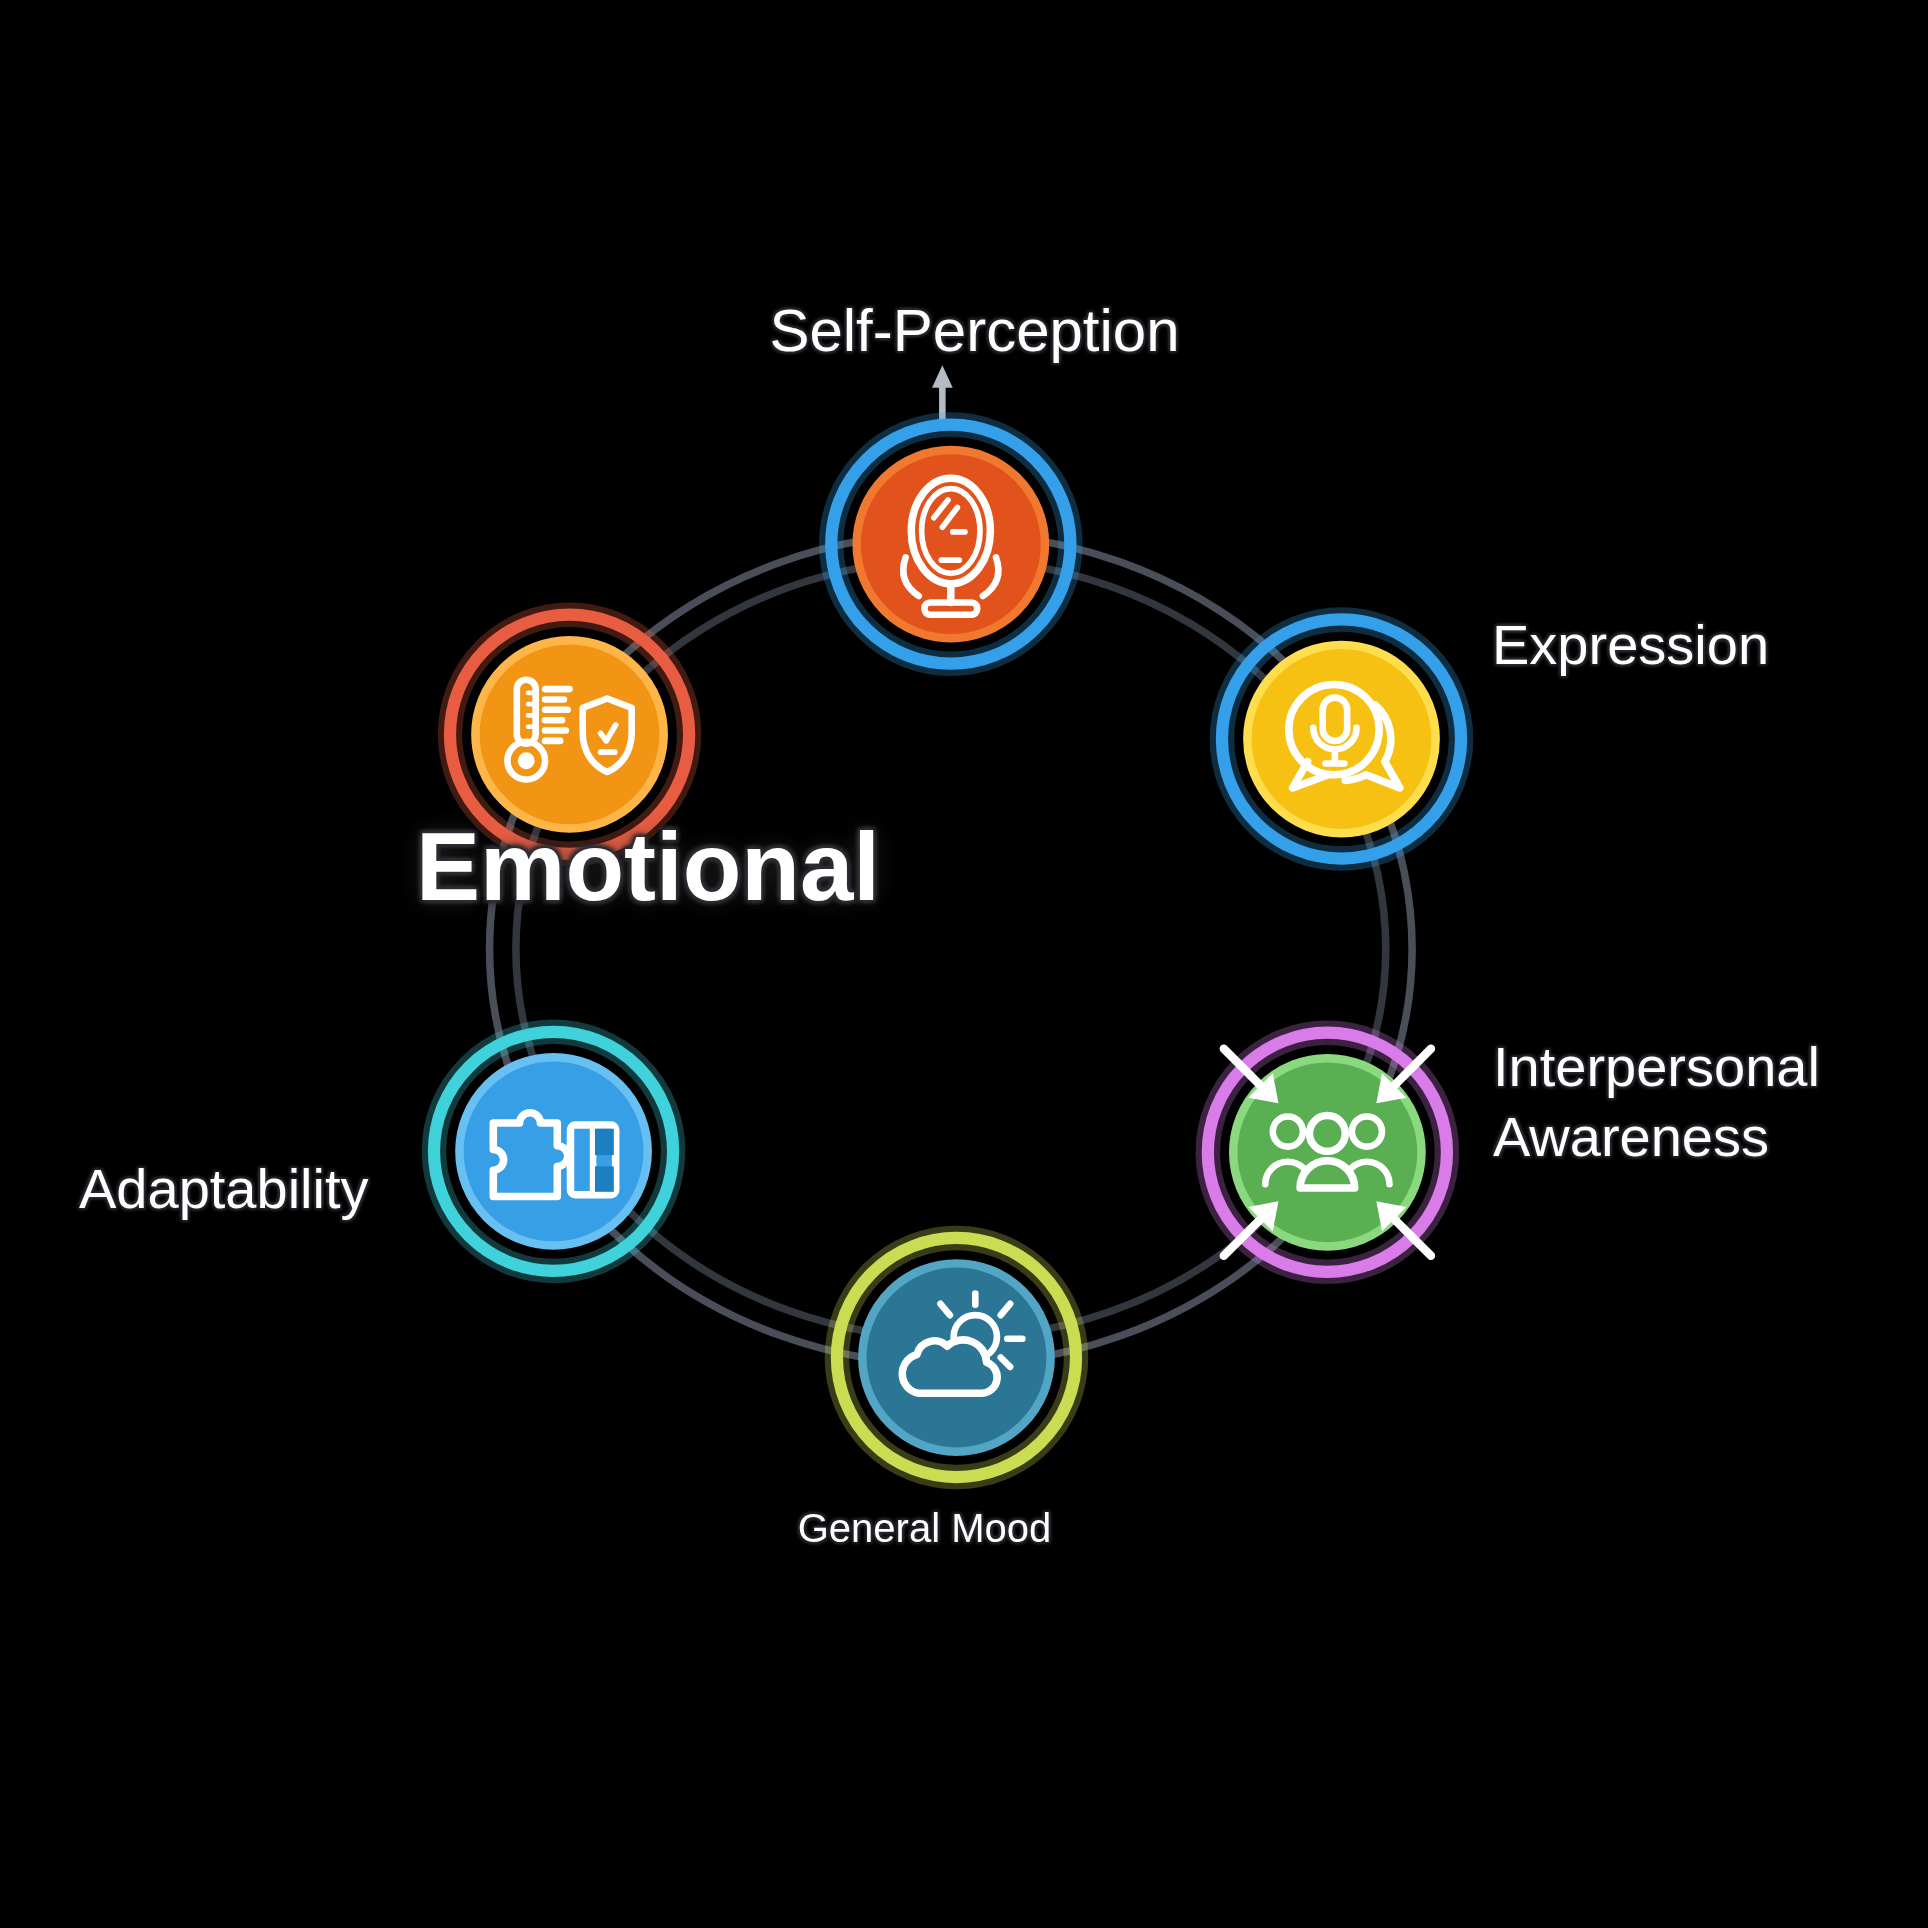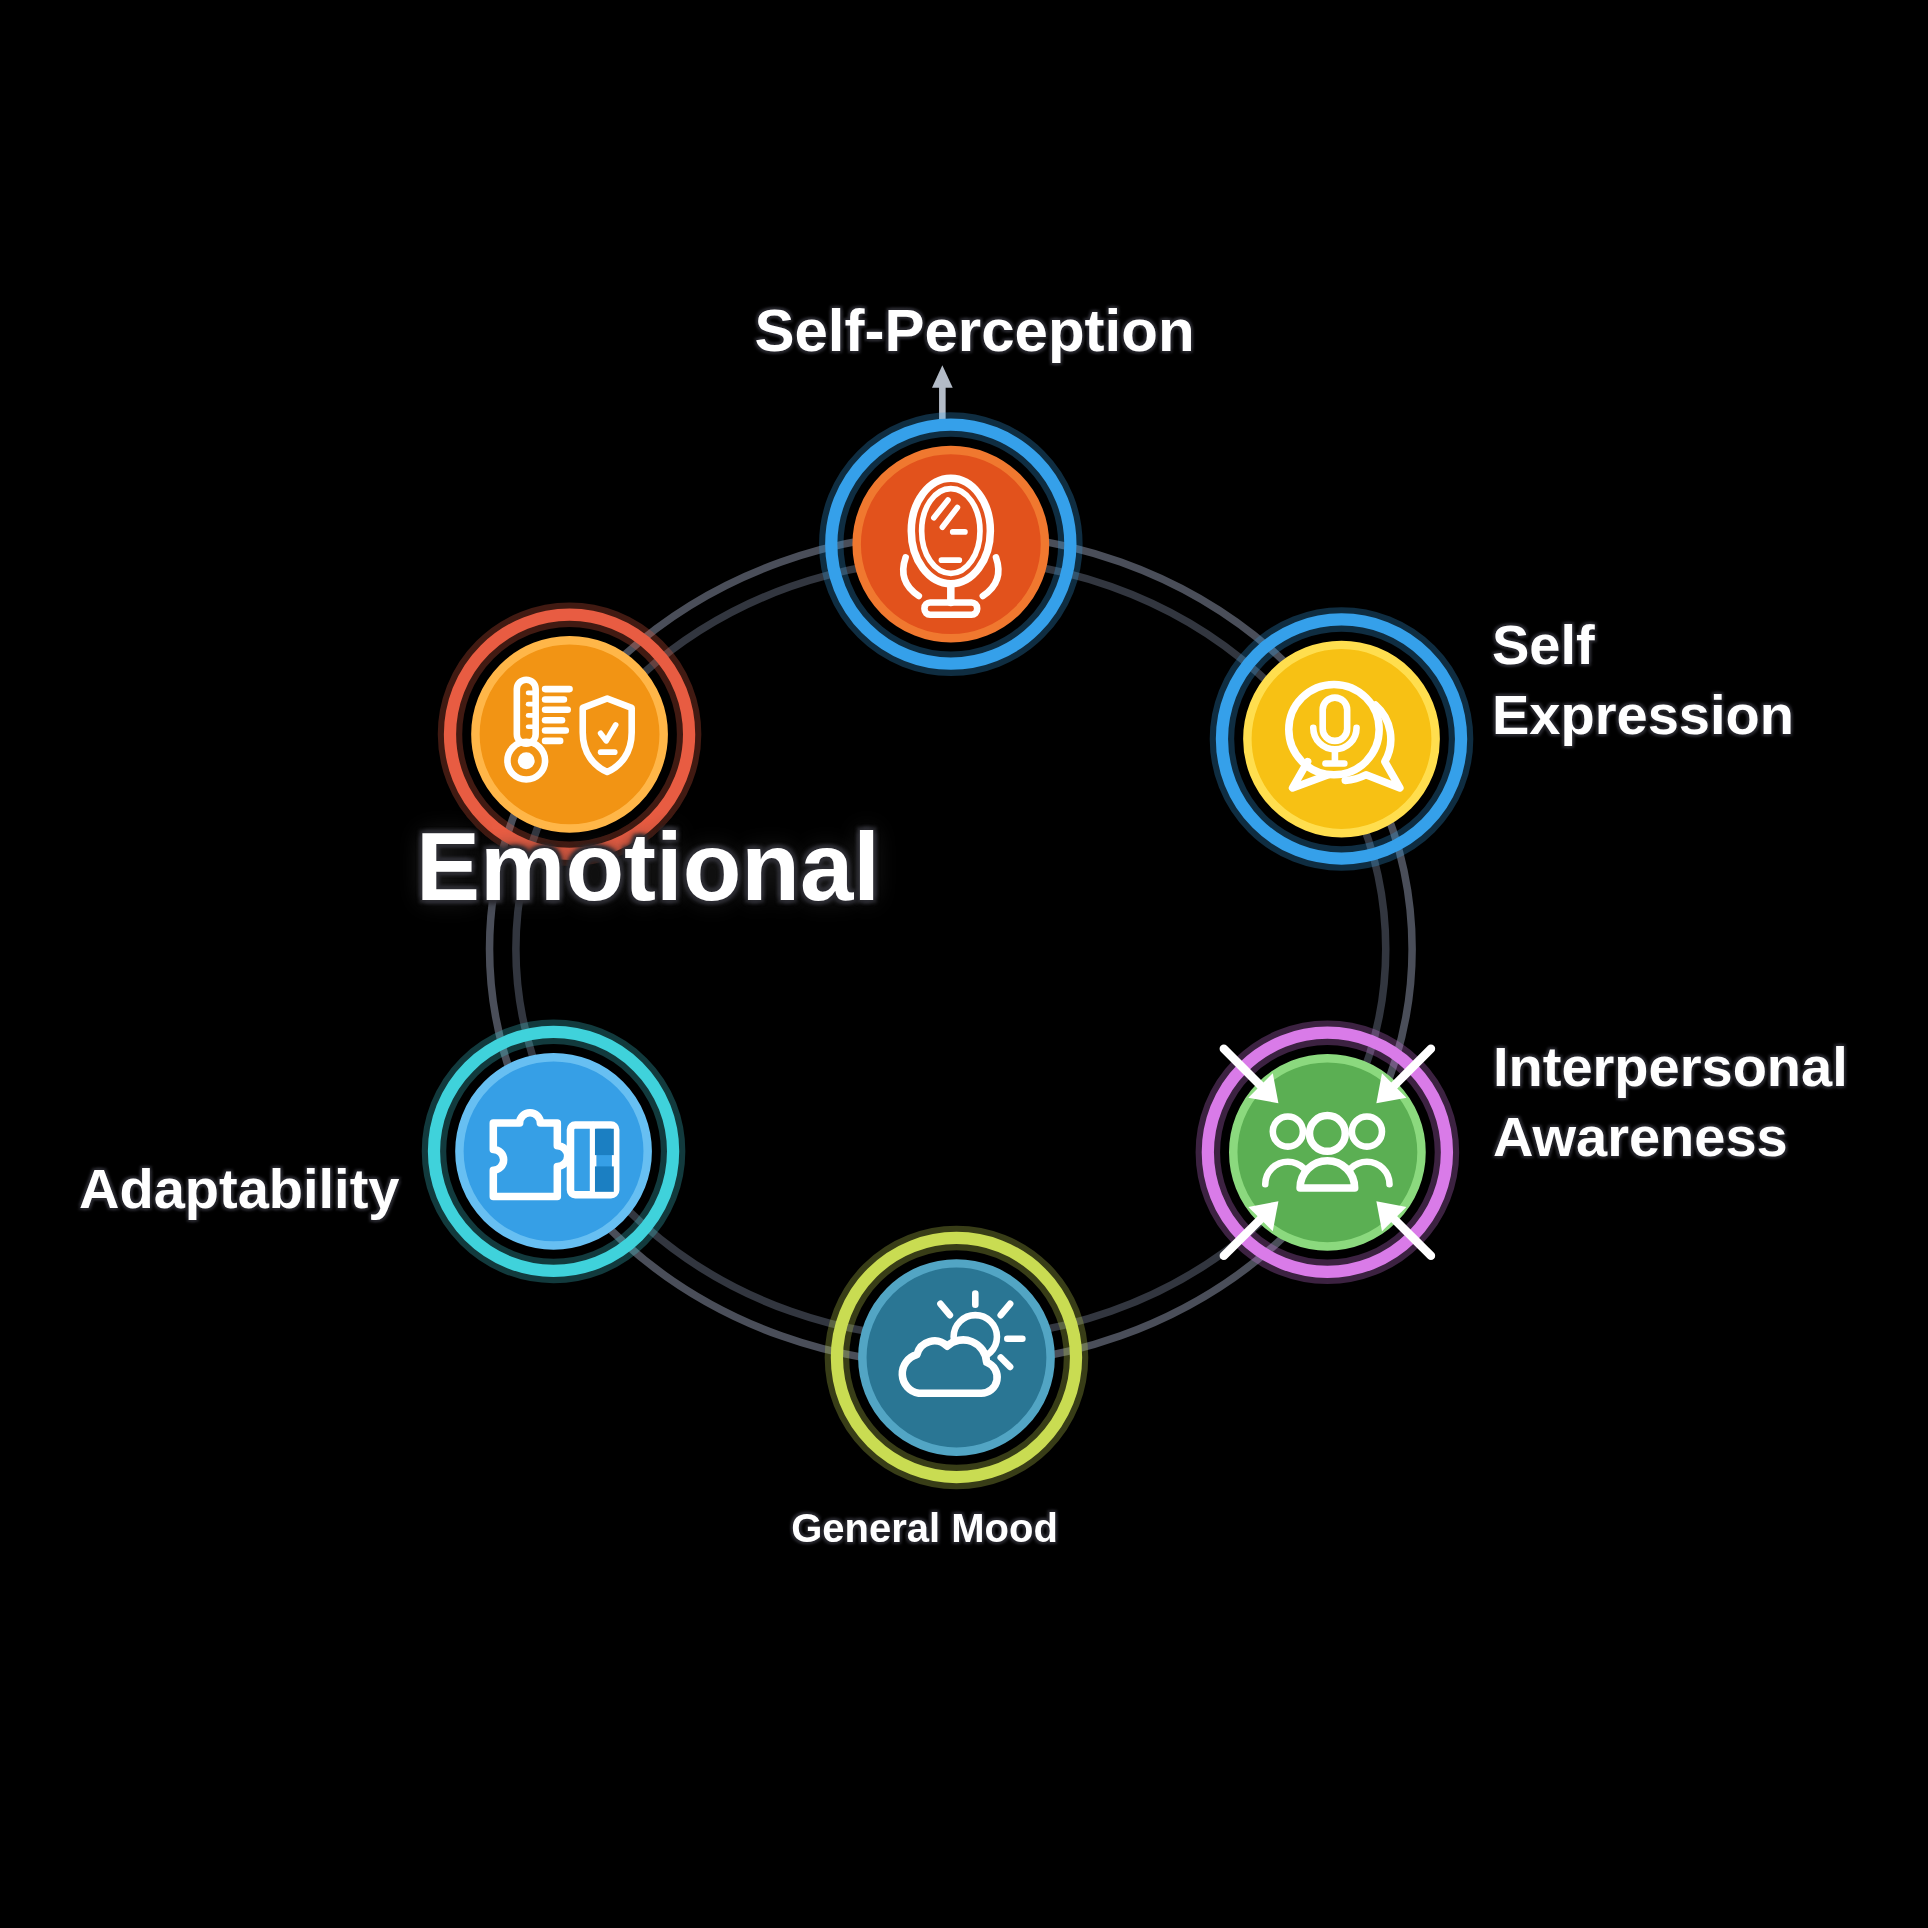--- a/index.html
+++ b/index.html
@@ -7,21 +7,21 @@
     position:relative;
     width:1928px;height:1928px;
     background:#000;
     overflow:hidden;
     font-family:"Liberation Sans", sans-serif;
   }
   #diagram-svg{position:absolute;left:0;top:0;}
   .lbl{
     position:absolute;
     color:#ffffff;
-    font-weight:700;
+    font-weight:400;
     font-size:56px;
     line-height:70px;
     text-shadow:
       1.9px 1.9px 2.8px rgba(40,40,46,.95),
       -1.9px -1.9px 2.8px rgba(40,40,46,.95),
       1.9px -1.9px 2.8px rgba(40,40,46,.95),
       -1.9px 1.9px 2.8px rgba(40,40,46,.95),
       0 0 13px rgba(0,0,0,.9);
     white-space:nowrap;
   }
@@ -172,21 +172,20 @@
   </svg>
 
   <div id="title">
     <div>Emotional</div>
   </div>
 
   <div class="lbl center" style="left:551px;top:296px;width:847px;font-size:60px;">Self-Perception</div>
 
 
   <div class="lbl" style="left:1492px;top:610px;">
-    <div>Self</div>
     <div>Expression</div>
   </div>
 
   <div class="lbl" style="left:1493px;top:1032px;">
     <div>Interpersonal</div>
     <div>Awareness</div>
   </div>
 
   <div class="lbl" style="left:79px;top:1154px;">Adaptability</div>
 

